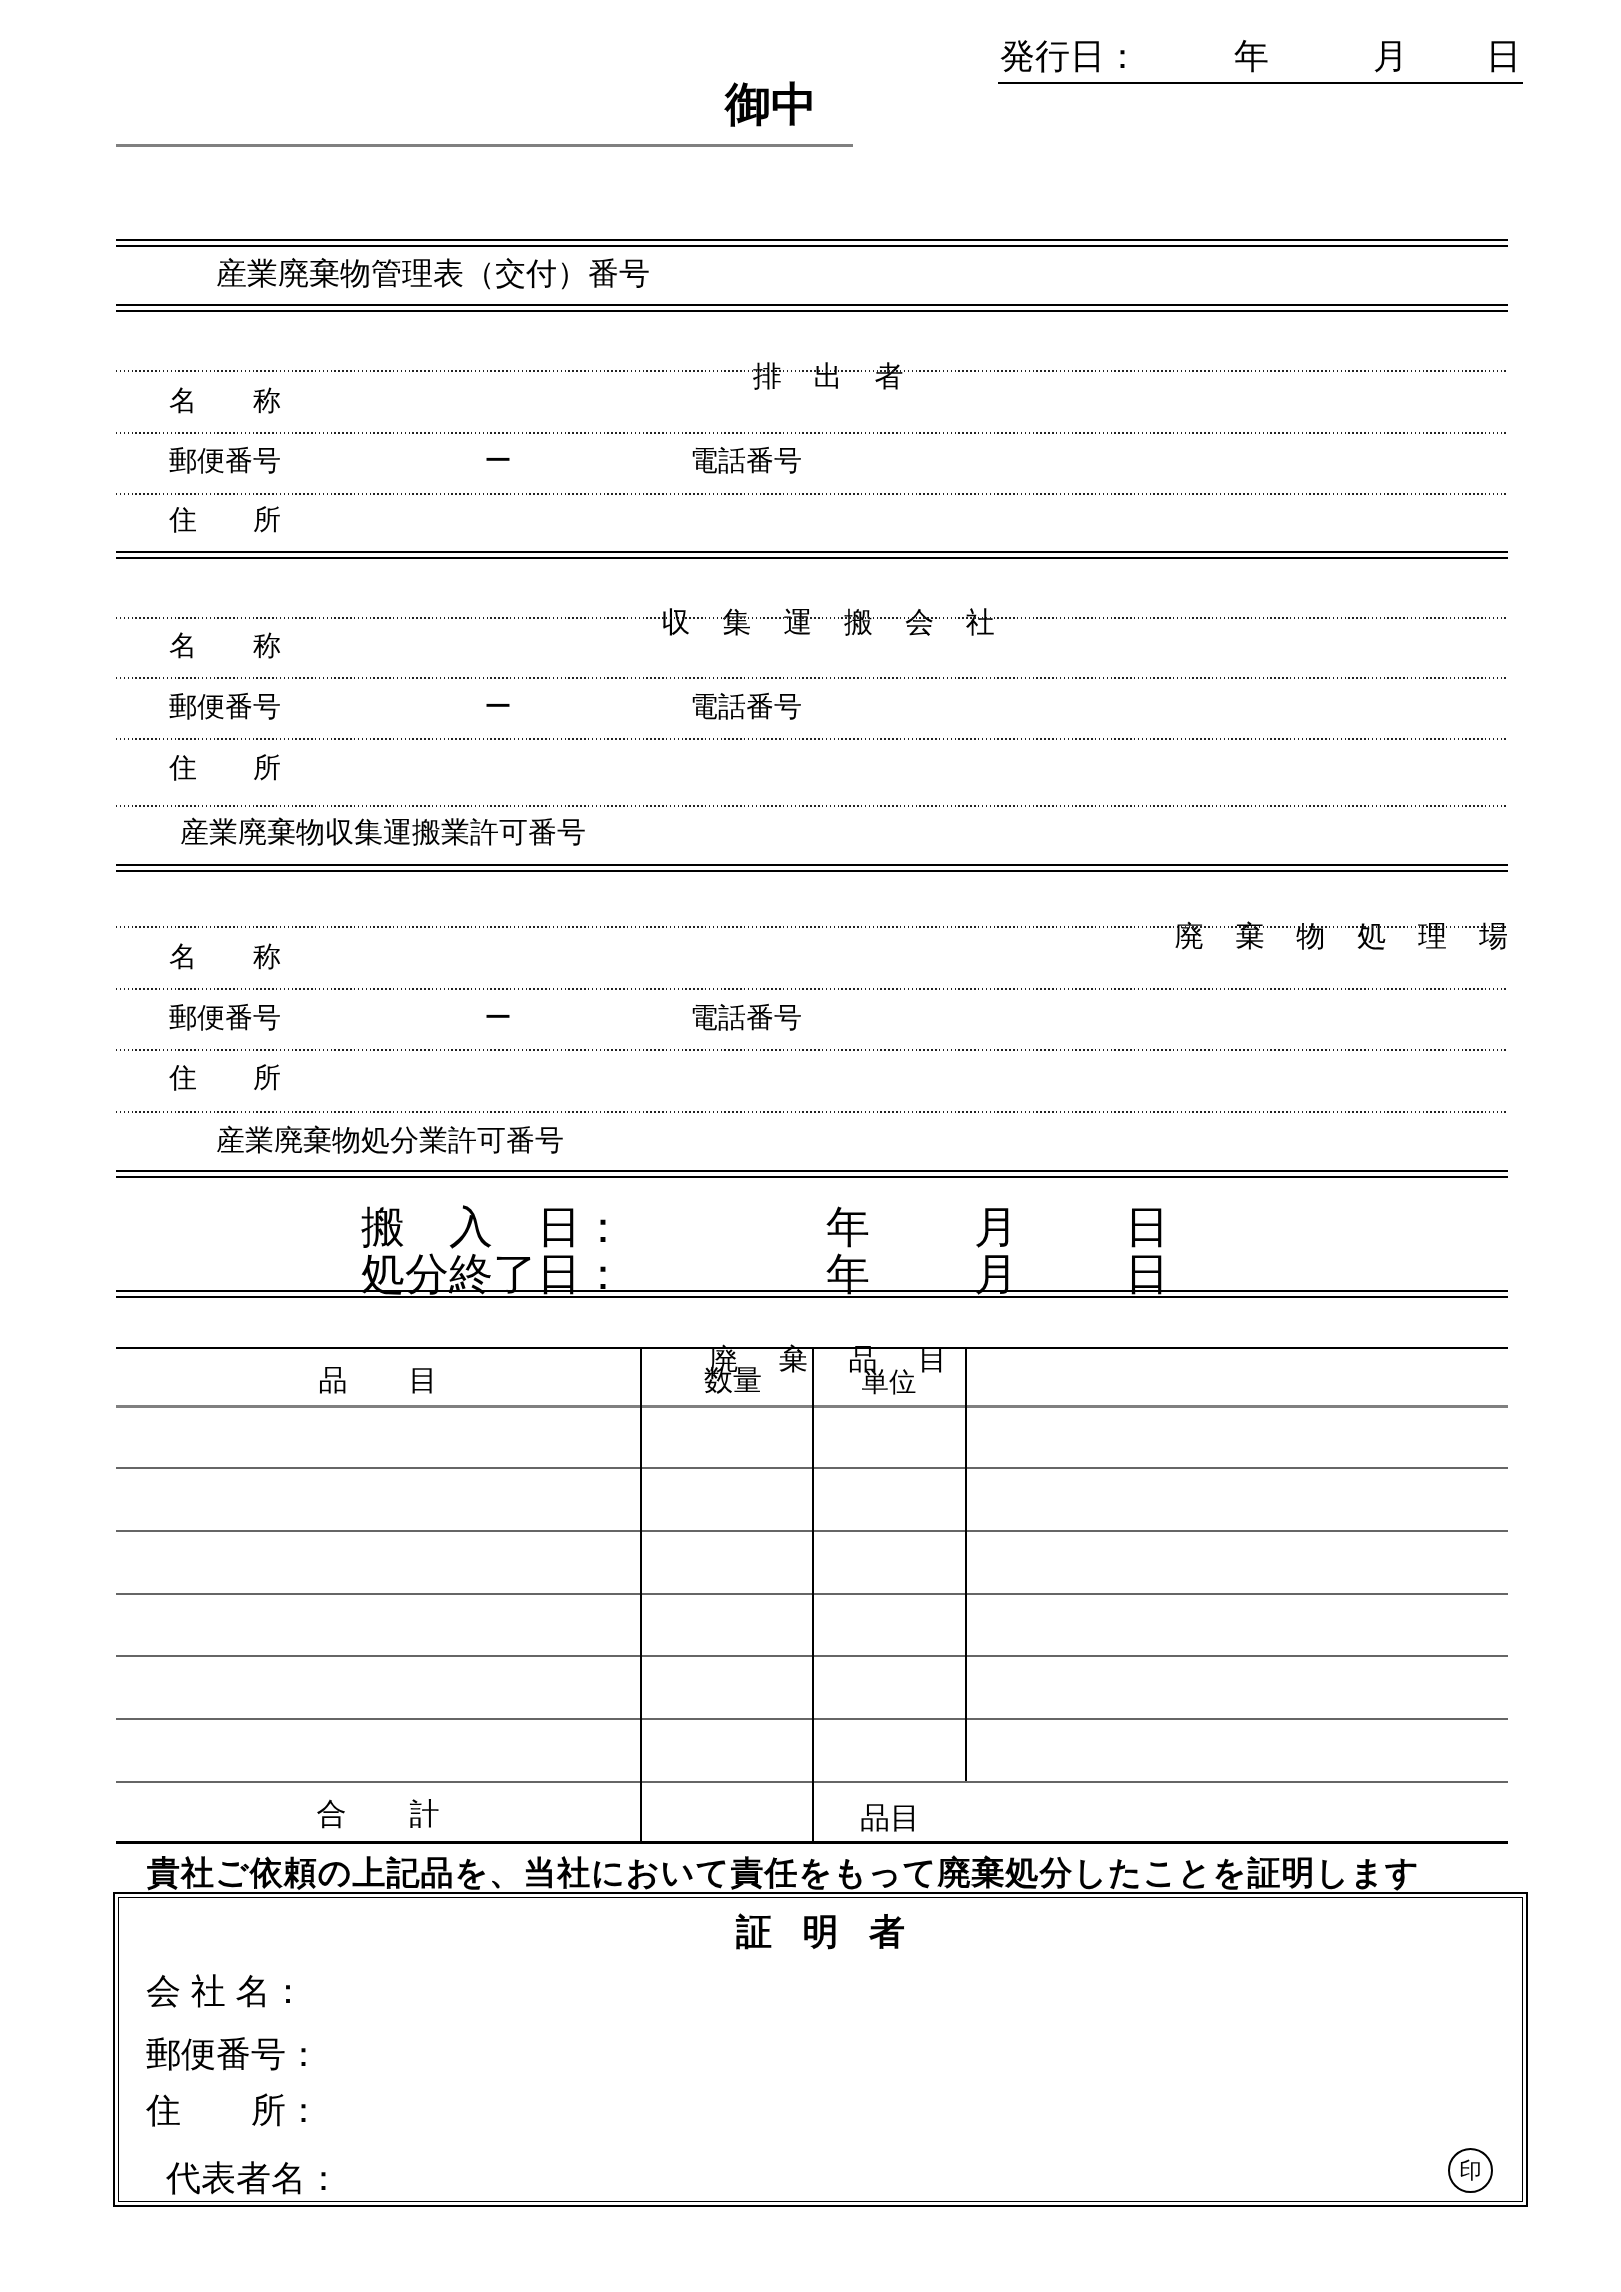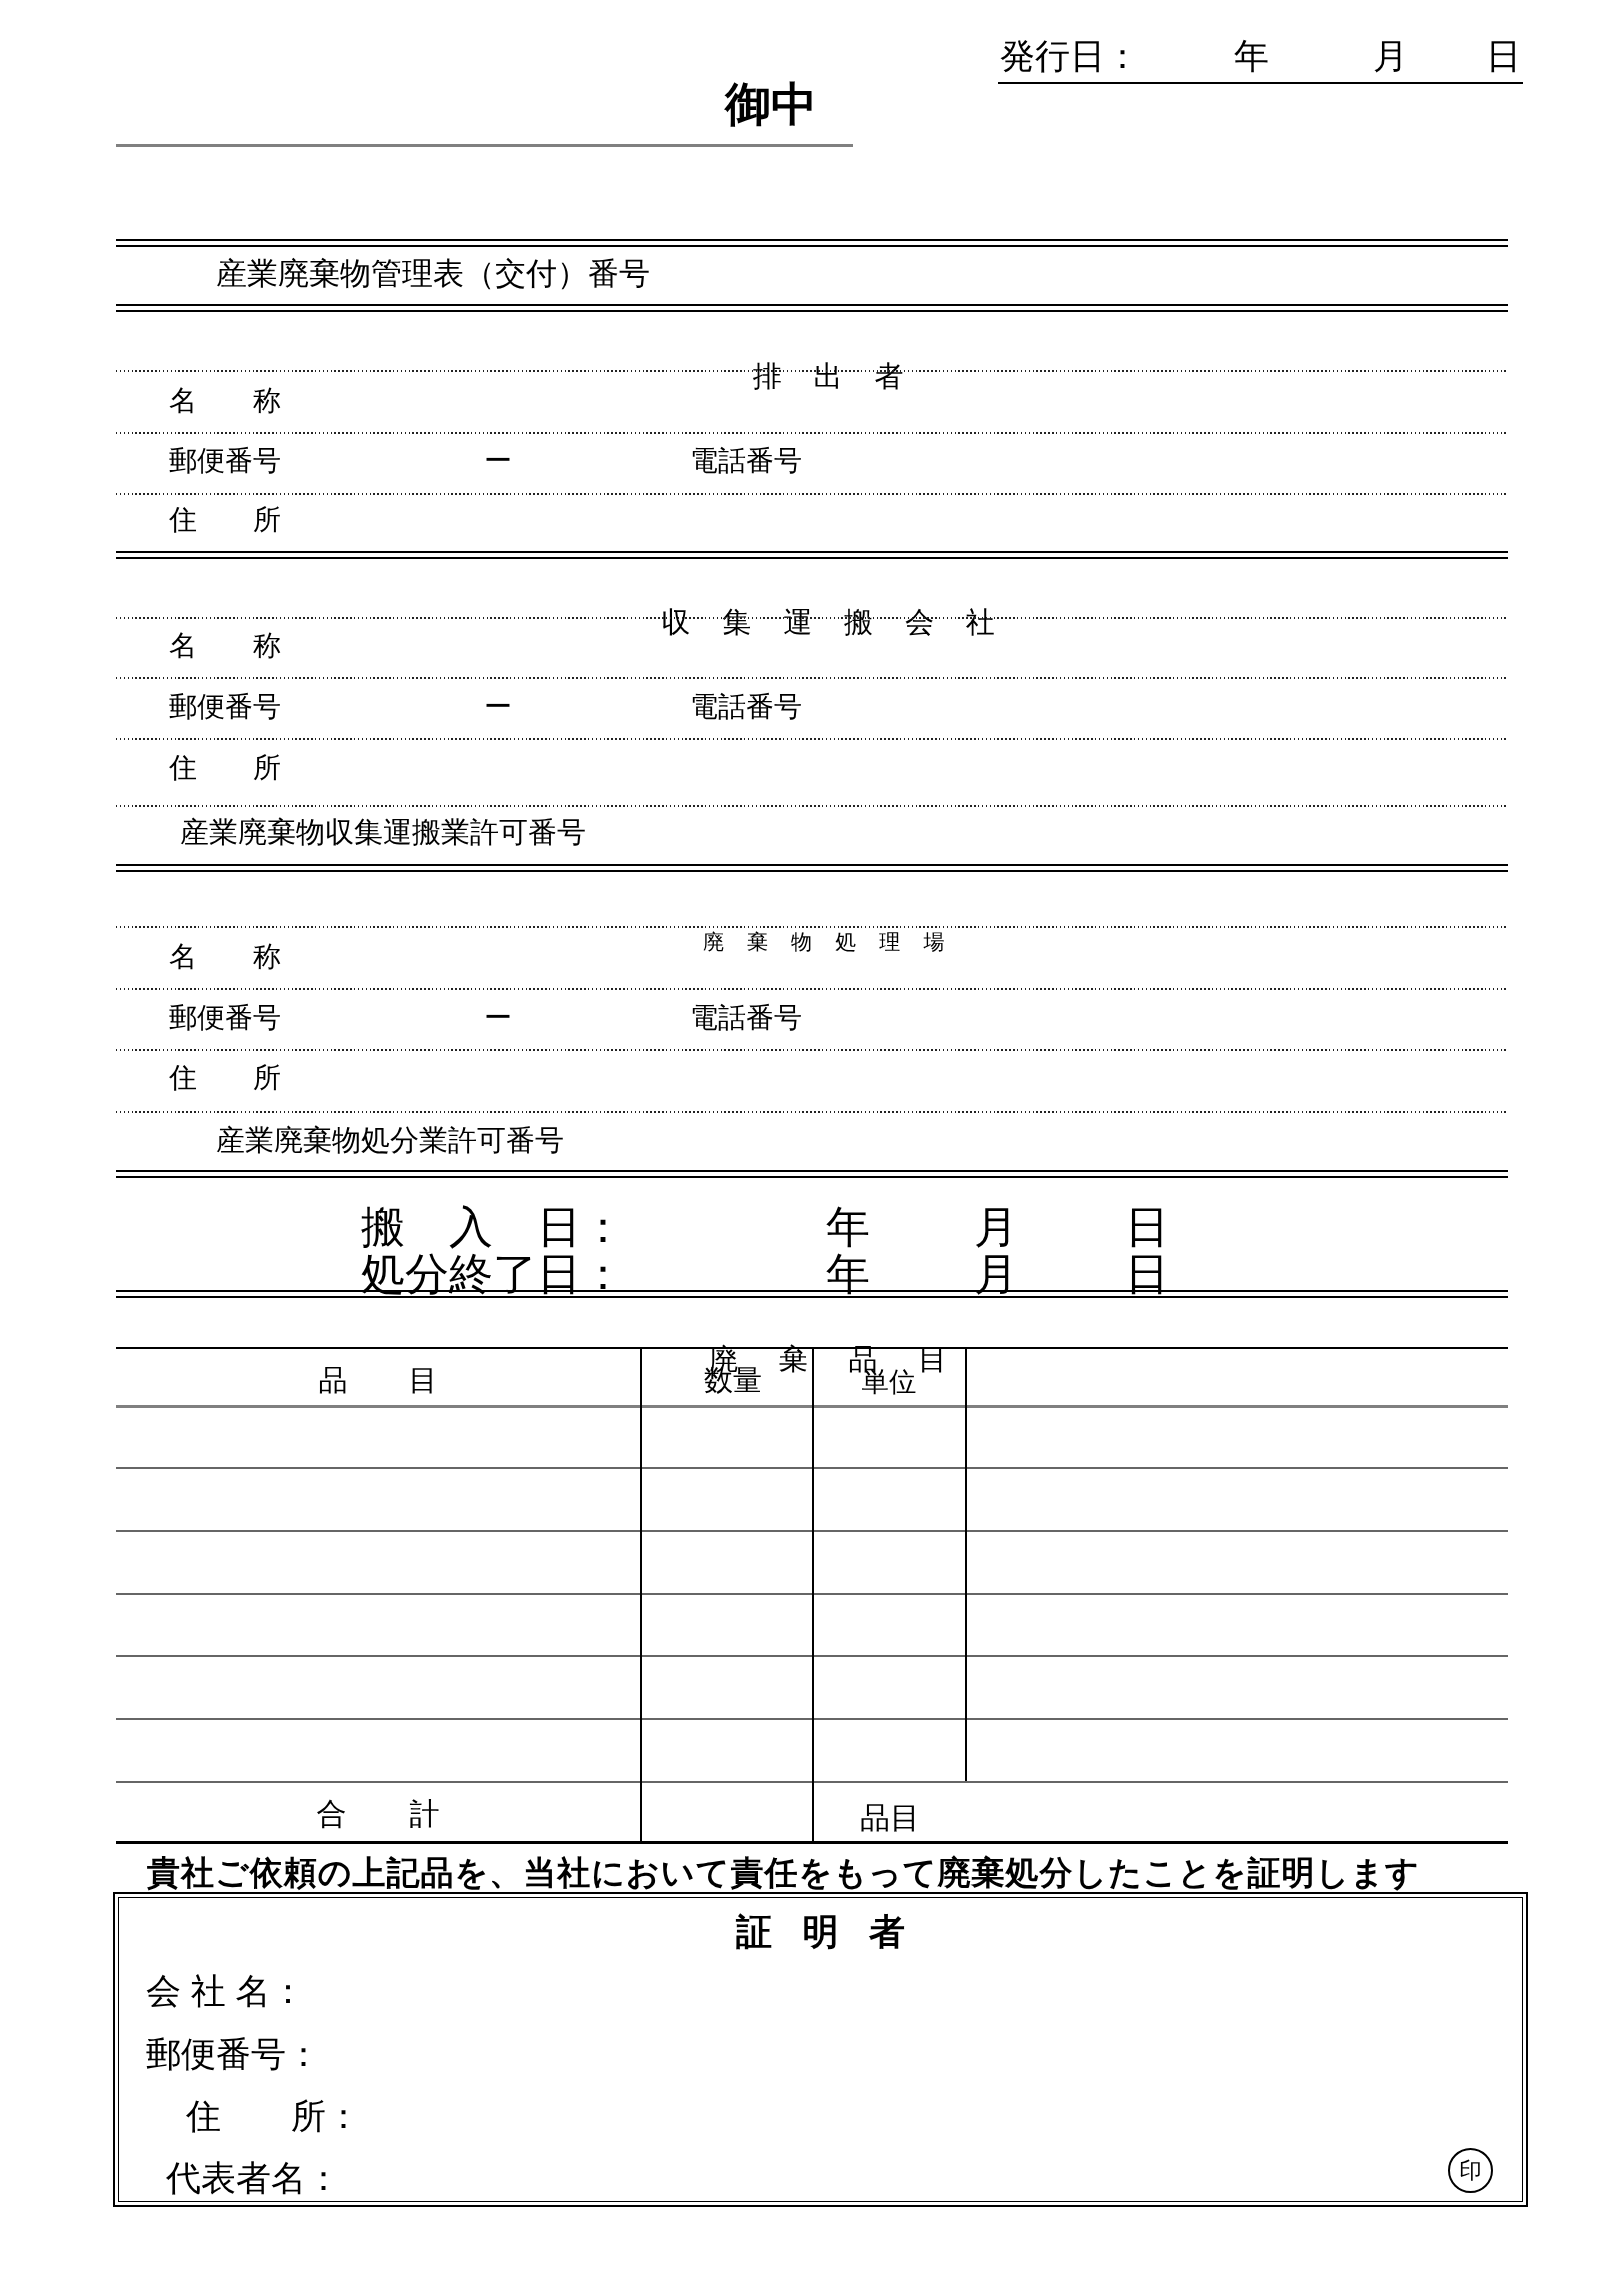--- a/index.html
+++ b/index.html
@@ -85,21 +85,21 @@
   <div class="field" style="left:833px;top:682px;width:647px;height:53px;"></div>
   <div class="dot" style="top:738px;"></div>
   <span class="lbl" style="left:169px;top:753px;">住　　所</span>
   <div class="field" style="left:323px;top:743px;width:1166px;height:55px;"></div>
   <div class="dot" style="top:805px;"></div>
   <span class="lbl" style="left:180px;top:817px;font-size:29px;">産業廃棄物収集運搬業許可番号</span>
   <div class="field" style="left:627px;top:810px;width:863px;height:51px;"></div>
 
   <div class="hrdbl" style="top:864px;"></div>
 
-  <div class="ctr" style="top:904px;font-size:21px;">
+  <div class="ctr" style="top:884px;font-size:29px;text-align:right;">
     <span class="ls-head">廃棄物処理場</span>
   </div>
   <div class="dot" style="top:926px;"></div>
   <span class="lbl" style="left:169px;top:942px;">名　　称</span>
   <div class="field" style="left:323px;top:930px;width:1166px;height:55px;"></div>
   <div class="dot" style="top:988px;"></div>
   <span class="lbl" style="left:169px;top:1003px;">郵便番号</span>
   <span class="lbl" style="left:484px;top:1003px;">ー</span>
   <span class="lbl" style="left:690px;top:1003px;">電話番号</span>
   <div class="field" style="left:304px;top:993px;width:167px;height:53px;"></div>
@@ -205,21 +205,21 @@
 
   <div class="abs" style="left:113px;top:1892px;width:1391px;height:311px;border:2.5px solid #000;padding-left:20px;">
     <div class="abs" style="left:2.9px;top:2.9px;right:2.9px;bottom:2.9px;border:1px solid #000;"></div>
     <div class="abs" style="left:0;top:13.7px;width:100%;text-align:center;font-size:36px;font-weight:700;">
       <span class="ls-cert">証明者</span>
     </div>
     <span class="abs" style="left:31px;top:74px;font-size:35px;white-space:pre;">会 社 名：</span>
     <div class="field" style="left:216px;top:71px;width:1127px;height:51px;"></div>
     <span class="abs" style="left:31px;top:137px;font-size:35px;white-space:pre;">郵便番号：</span>
     <div class="field" style="left:216px;top:133px;width:1127px;height:51px;"></div>
-    <span class="abs" style="left:31px;top:199px;font-size:35px;white-space:pre;margin-left:40px;">住　　所：</span>
+    <span class="abs" style="left:31px;top:193px;font-size:35px;white-space:pre;">住　　所：</span>
     <div class="field" style="left:216px;top:195px;width:1127px;height:51px;"></div>
     <span class="abs" style="left:31px;top:261px;font-size:35px;white-space:pre;margin-left:20px;">代表者名：</span>
     <div class="field" style="left:216px;top:257px;width:1078px;height:47px;"></div>
     <div class="seal" style="right:33px;bottom:11.8px;">
       <span>印</span>
     </div>
   </div>
 
 </div>
 

